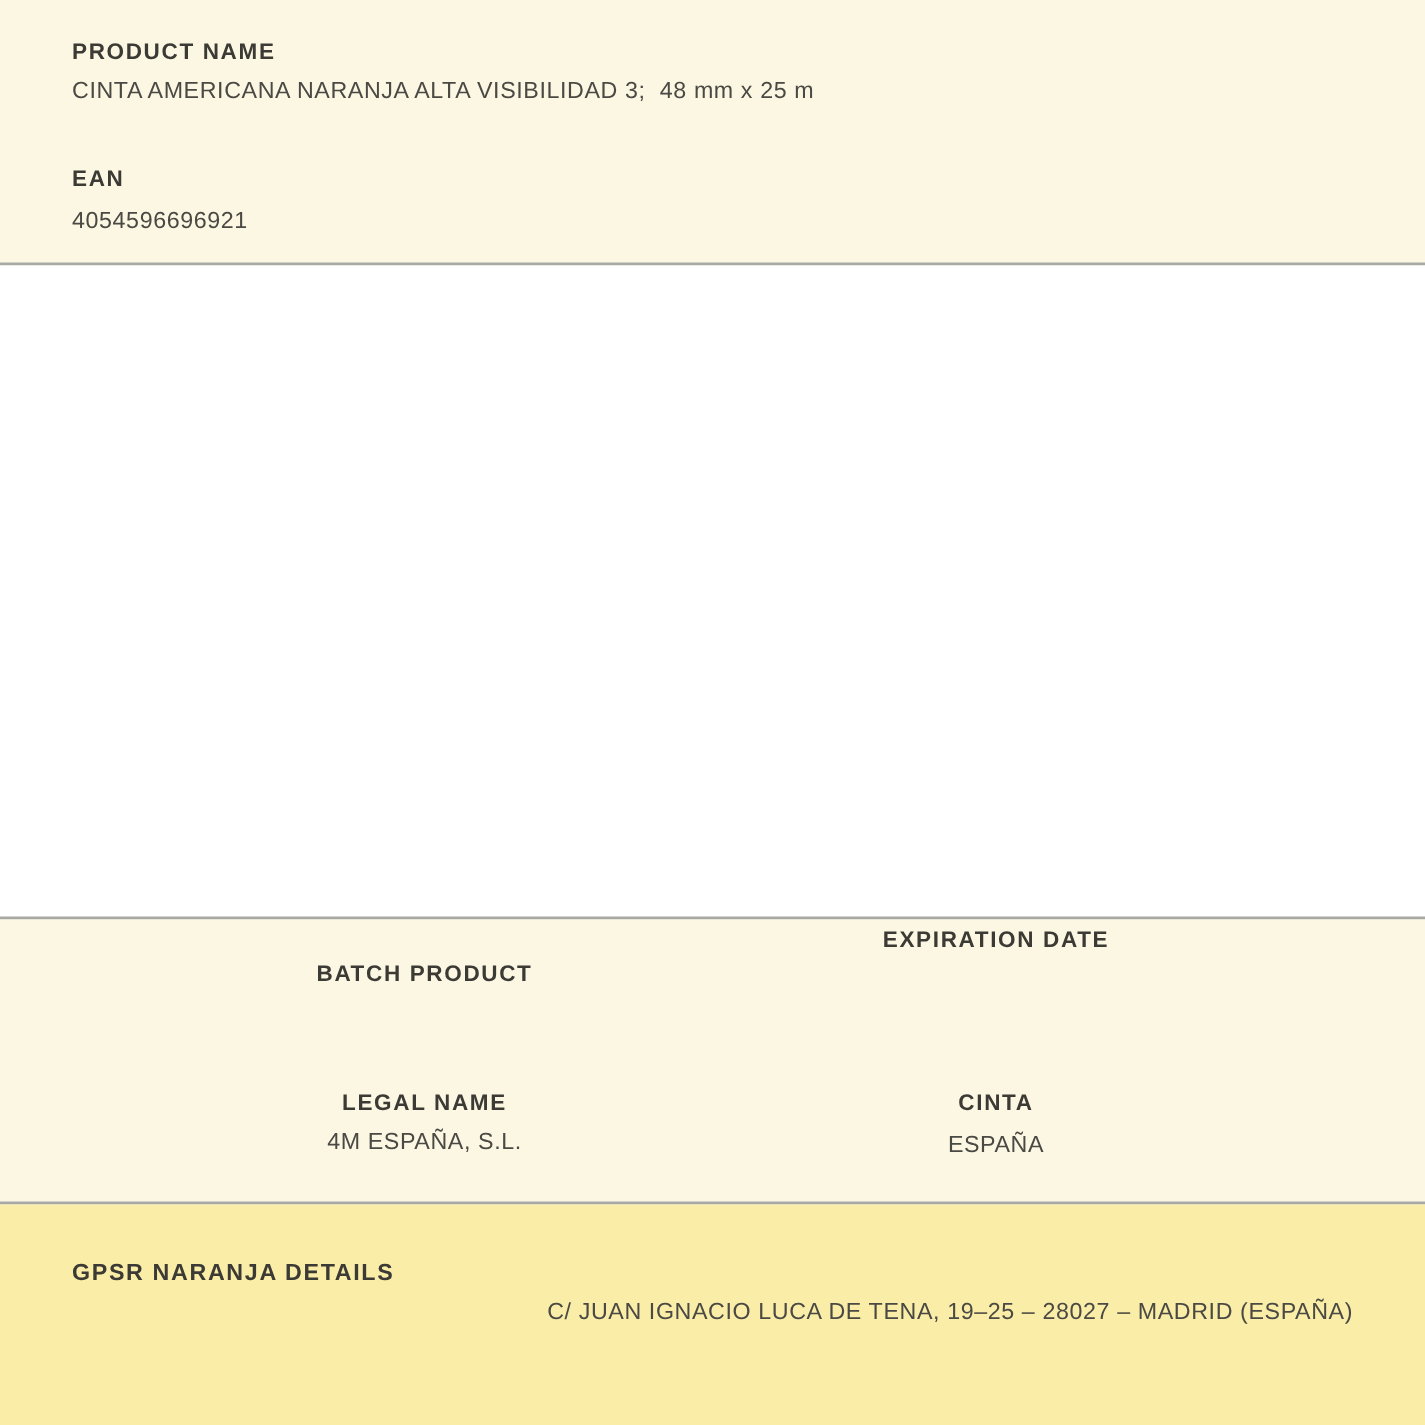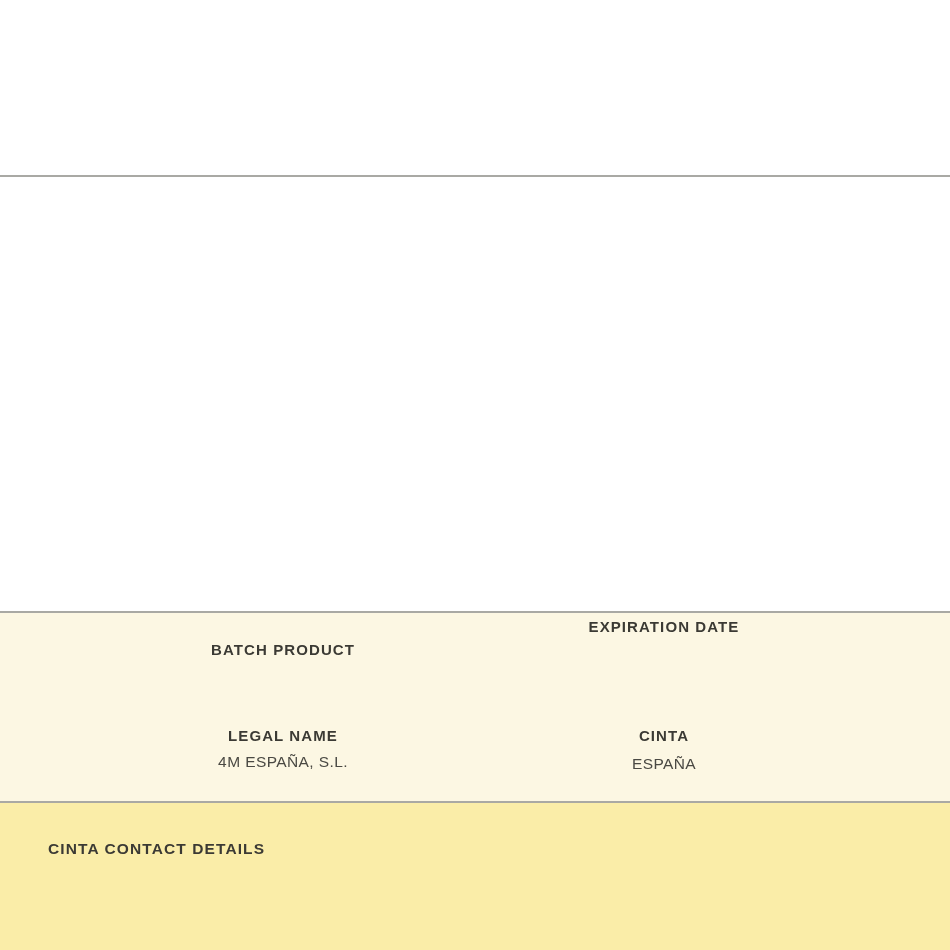--- a/index.html
+++ b/index.html
@@ -94,35 +94,42 @@
   .gpsr-address {
     right: 48px; top: 866px;
     text-align: right;
   }
 </style>
 </head>
 <body>
 
 <div class="page">
 
+  <div class="section section-product">
+    <div class="abs field-label product-name-label">PRODUCT NAME</div>
+    <div class="abs field-value product-name-value">CINTA AMERICANA NARANJA ALTA VISIBILIDAD 3;  48 mm x 25 m</div>
+    <div class="abs field-label ean-label">EAN</div>
+    <div class="abs field-value ean-value">4054596696921</div>
+  </div>
 
   <div class="divider divider-1"></div>
 
   <div class="section section-image"></div>
 
   <div class="divider divider-2"></div>
 
   <div class="section section-details"></div>
 
   <div class="abs field-label col-center batch-label">BATCH PRODUCT</div>
   <div class="abs field-label col-center expiry-label">EXPIRATION DATE</div>
   <div class="abs field-label col-center legal-label">LEGAL NAME</div>
   <div class="abs field-value col-center legal-value">4M ESPAÑA, S.L.</div>
   <div class="abs field-label col-center origin-label">CINTA</div>
   <div class="abs field-value col-center origin-value">ESPAÑA</div>
 
   <div class="divider divider-3"></div>
 
   <div class="section section-gpsr"></div>
 
-  <div class="abs field-label gpsr-label">CINTA CONTACT DETAILS</div>
+  <div class="abs field-label gpsr-label">GPSR NARANJA DETAILS</div>
+  <div class="abs field-value gpsr-address">C/ JUAN IGNACIO LUCA DE TENA, 19–25 – 28027 – MADRID (ESPAÑA)</div>
 
 </div>
 
 </body></html>

